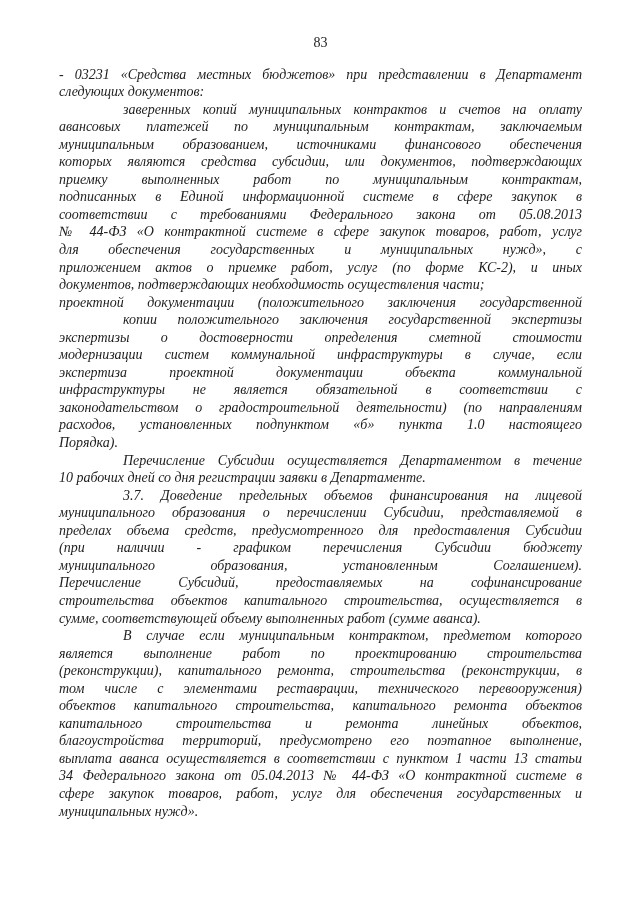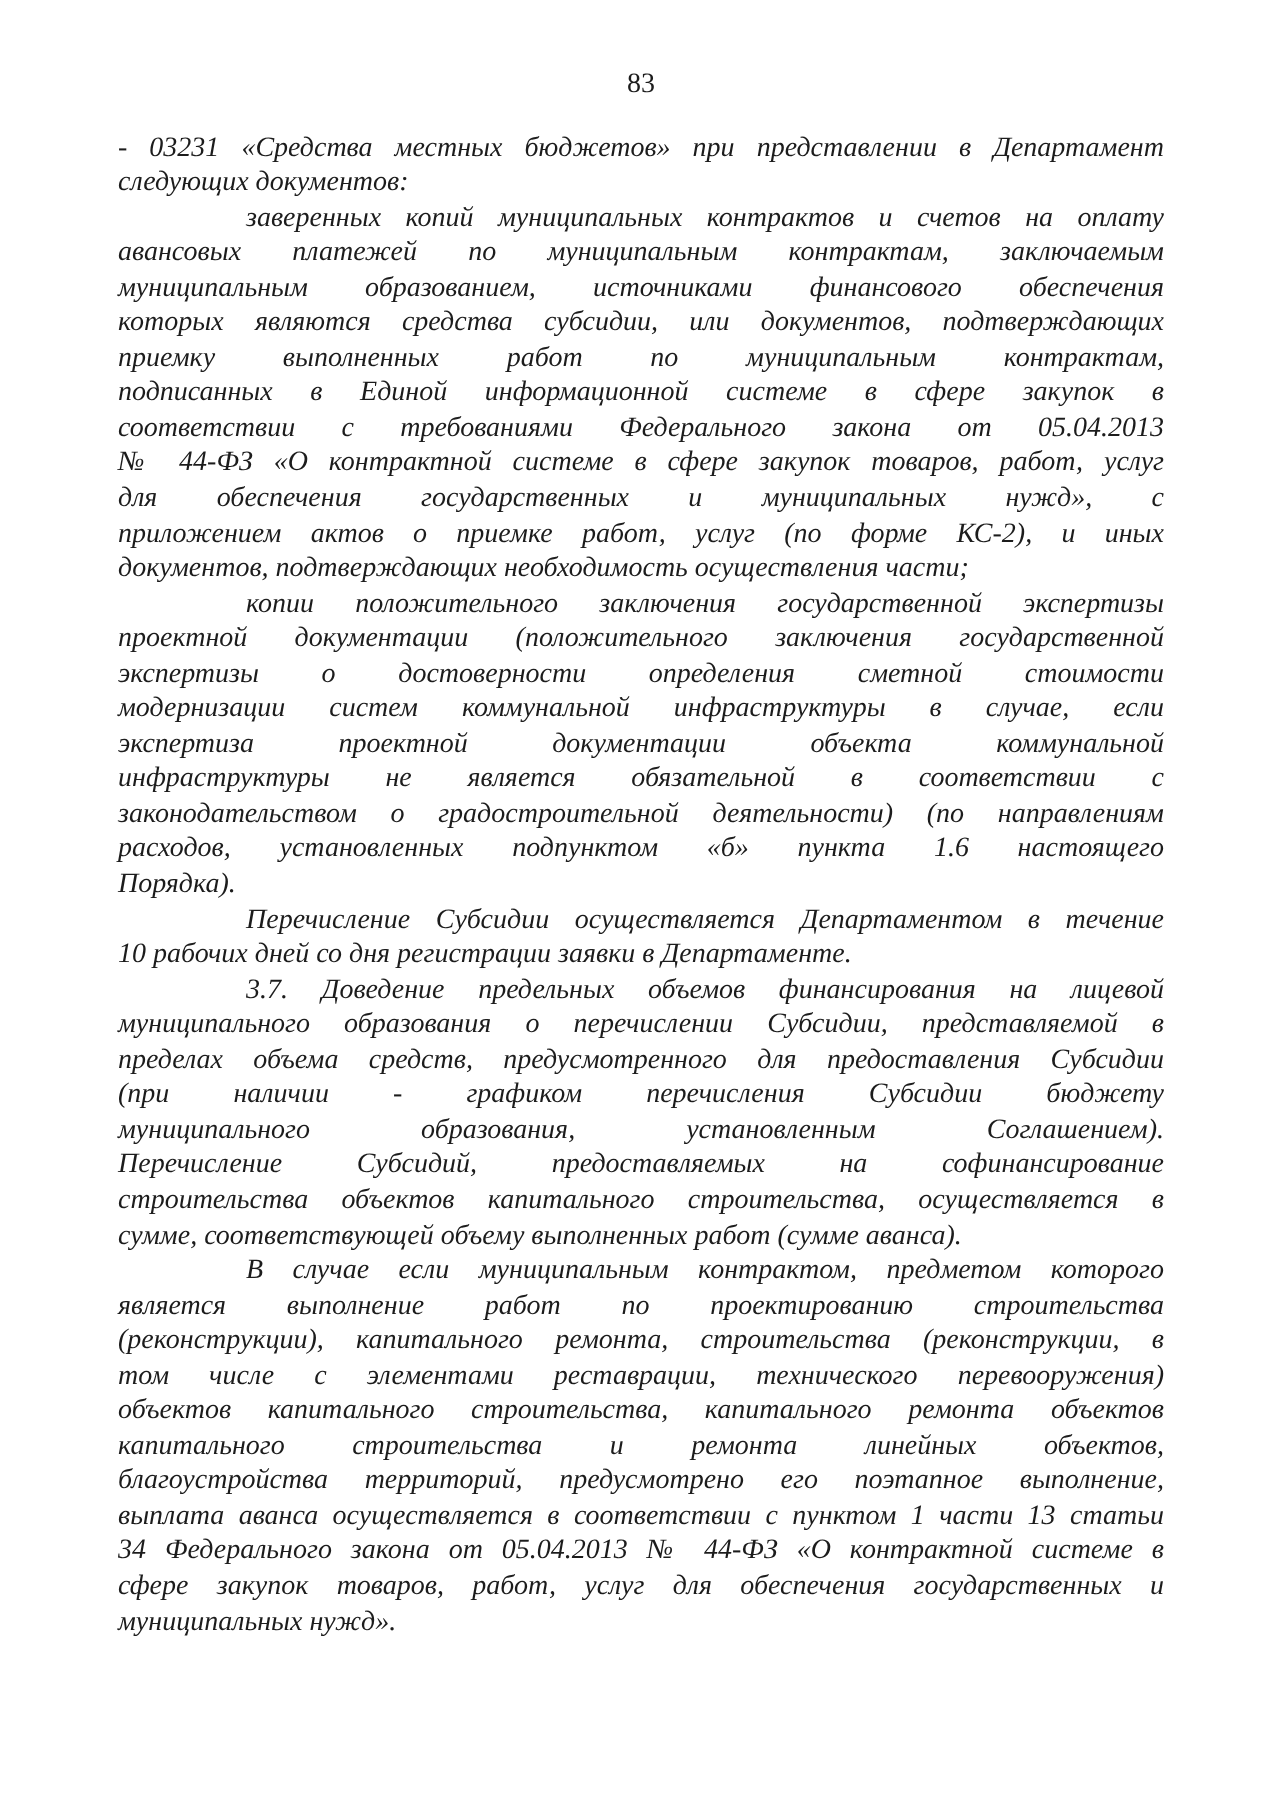--- a/index.html
+++ b/index.html
@@ -46,35 +46,35 @@
         <div class="line">- 03231 «Средства местных бюджетов» при представлении в Департамент</div>
         <div class="line last">следующих документов:</div>
       </div>
       <div class="paragraph">
         <div class="line indent">заверенных копий муниципальных контрактов и счетов на оплату</div>
         <div class="line">авансовых платежей по муниципальным контрактам, заключаемым</div>
         <div class="line">муниципальным образованием, источниками финансового обеспечения</div>
         <div class="line">которых являются средства субсидии, или документов, подтверждающих</div>
         <div class="line">приемку выполненных работ по муниципальным контрактам,</div>
         <div class="line">подписанных в Единой информационной системе в сфере закупок в</div>
-        <div class="line">соответствии с требованиями Федерального закона от 05.04.2013</div>
+        <div class="line">соответствии с требованиями Федерального закона от 05.08.2013</div>
         <div class="line">№ 44-ФЗ «О контрактной системе в сфере закупок товаров, работ, услуг</div>
         <div class="line">для обеспечения государственных и муниципальных нужд», с</div>
         <div class="line">приложением актов о приемке работ, услуг (по форме КС-2), и иных</div>
         <div class="line last">документов, подтверждающих необходимость осуществления части;</div>
       </div>
       <div class="paragraph">
+        <div class="line">проектной документации (положительного заключения государственной</div>
         <div class="line indent">копии положительного заключения государственной экспертизы</div>
-        <div class="line">проектной документации (положительного заключения государственной</div>
         <div class="line">экспертизы о достоверности определения сметной стоимости</div>
         <div class="line">модернизации систем коммунальной инфраструктуры в случае, если</div>
         <div class="line">экспертиза проектной документации объекта коммунальной</div>
         <div class="line">инфраструктуры не является обязательной в соответствии с</div>
         <div class="line">законодательством о градостроительной деятельности) (по направлениям</div>
-        <div class="line">расходов, установленных подпунктом «б» пункта 1.6 настоящего</div>
+        <div class="line">расходов, установленных подпунктом «б» пункта 1.0 настоящего</div>
         <div class="line last">Порядка).</div>
       </div>
       <div class="paragraph">
         <div class="line indent">Перечисление Субсидии осуществляется Департаментом в течение</div>
         <div class="line last">10 рабочих дней со дня регистрации заявки в Департаменте.</div>
       </div>
       <div class="paragraph">
         <div class="line indent">3.7. Доведение предельных объемов финансирования на лицевой</div>
         <div class="line">муниципального образования о перечислении Субсидии, представляемой в</div>
         <div class="line">пределах объема средств, предусмотренного для предоставления Субсидии</div>

